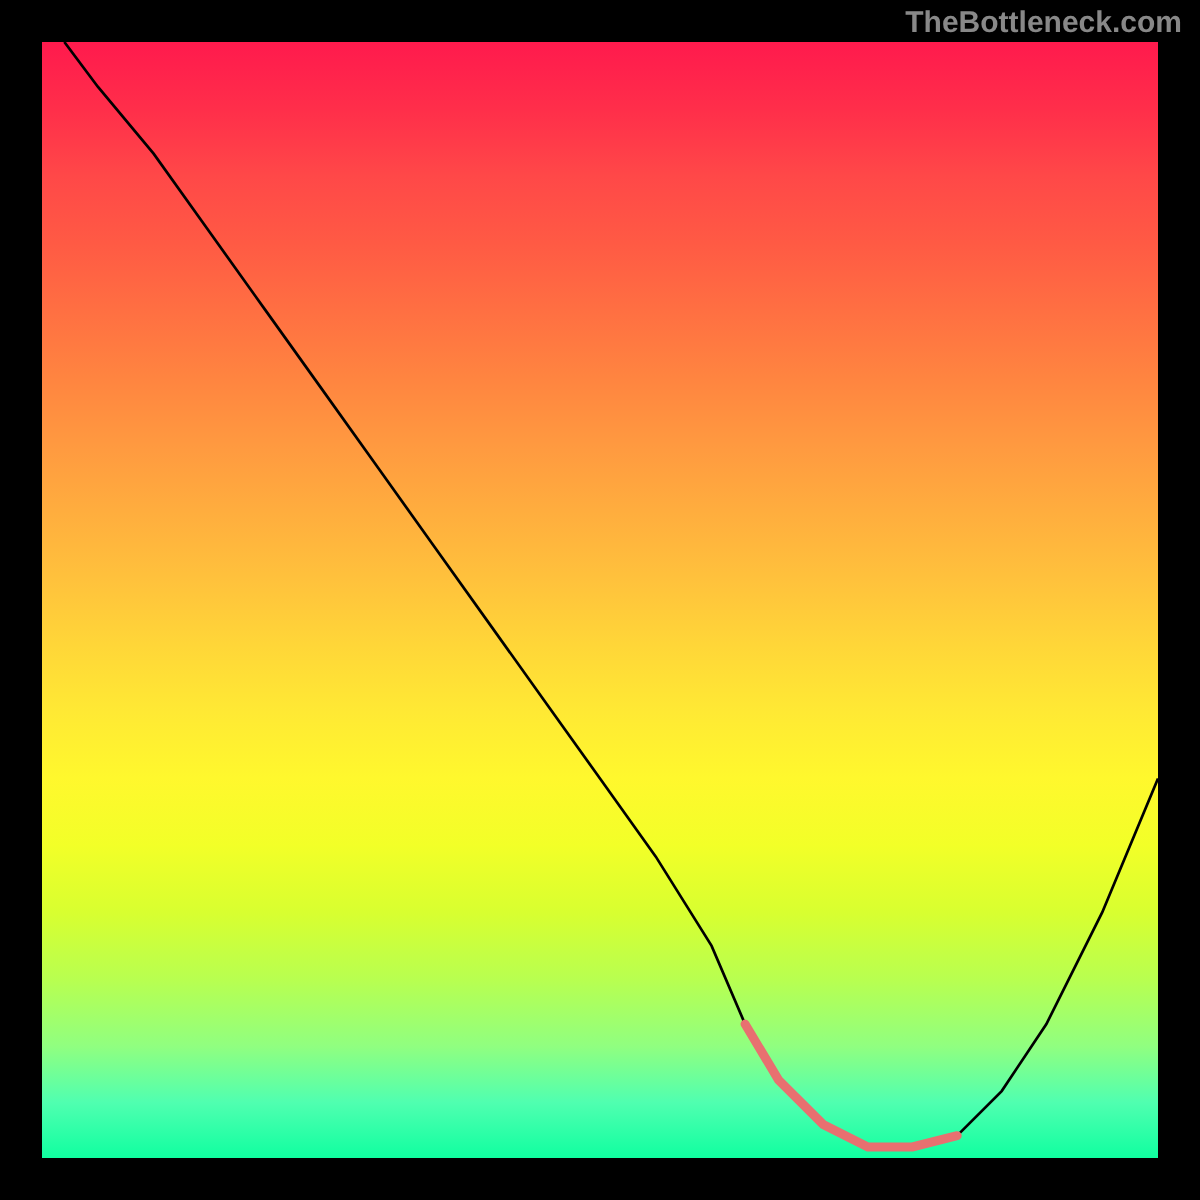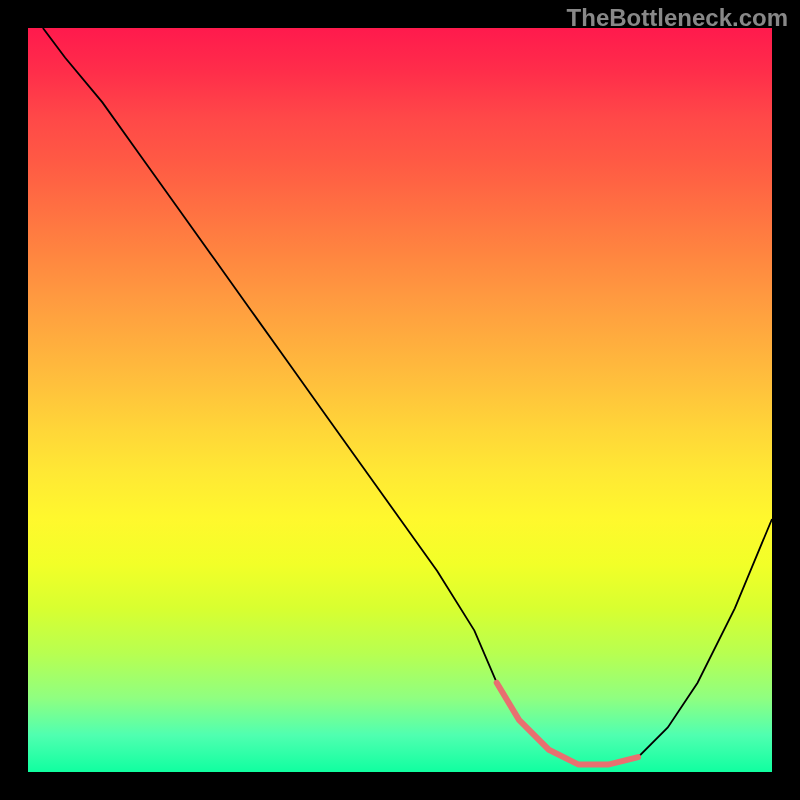--- a/index.html
+++ b/index.html
@@ -9,21 +9,21 @@
     background: #000;
     position: relative;
     font-family: Arial, sans-serif;
     overflow: hidden;
   }
   .watermark {
     position: absolute;
     top: 4px;
     right: 12px;
     color: #888;
-    font-size: 24px;
+    font-size: 20px;
     font-weight: bold;
     z-index: 10;
   }
   .plot-area {
     position: absolute;
     left: 28px;
     top: 28px;
     width: 744px;
     height: 744px;
     overflow: hidden;

